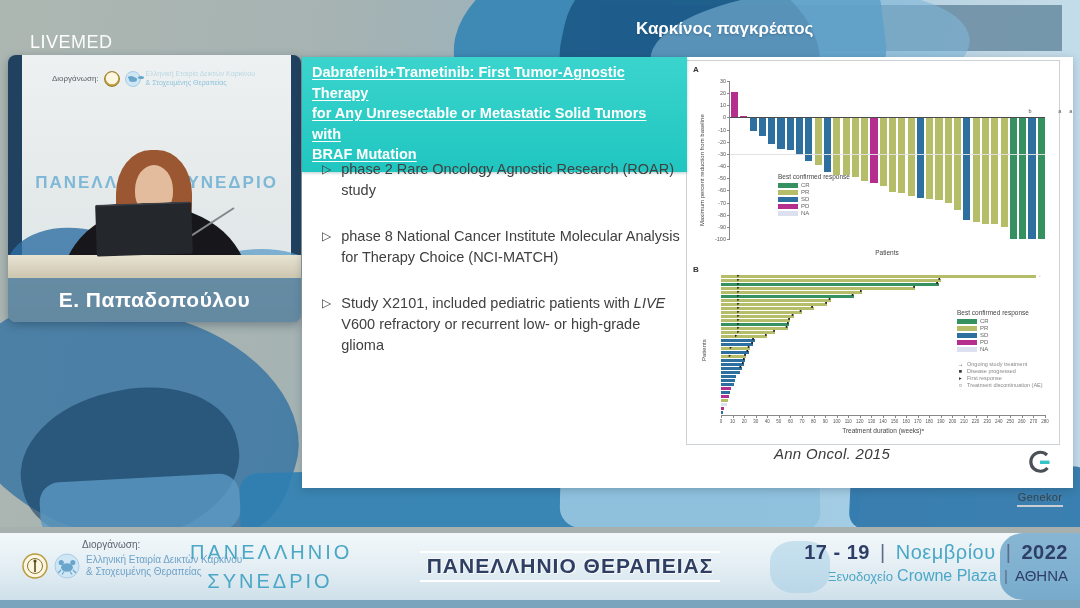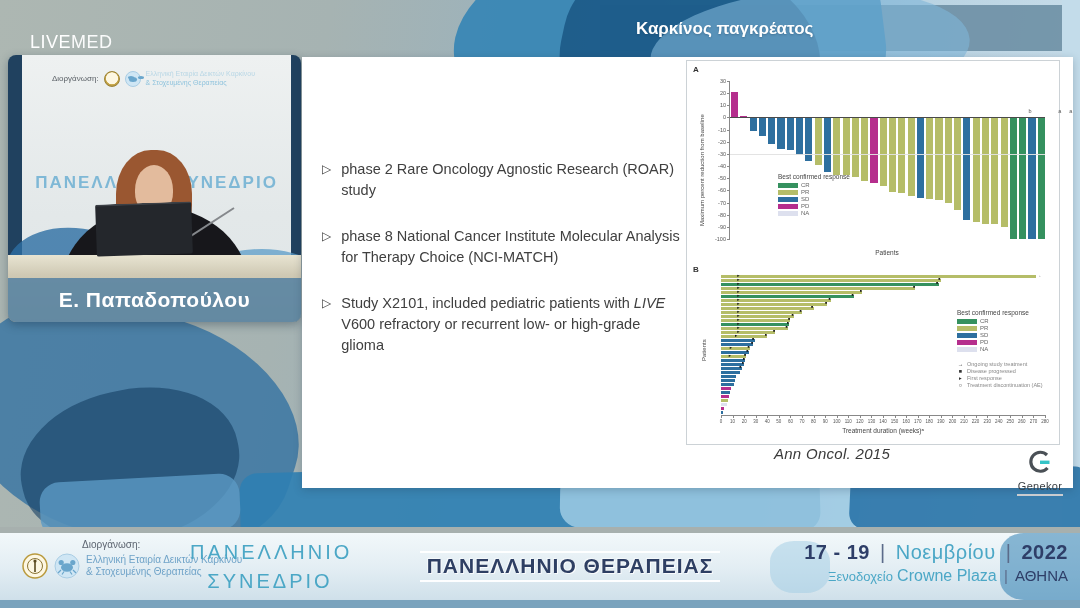--- a/index.html
+++ b/index.html
@@ -41,21 +41,21 @@
   .slide { position:absolute; left:302px; top:57px; width:771px; height:431px; background:#fff; box-shadow:0 2px 8px rgba(30,50,70,.25); }
   .slide-title { position:absolute; left:0; top:0; width:385px; min-height:68px; padding:5px 10px 7px 10px;
                  background:linear-gradient(180deg,#3ad4cd 0%,#21c6c0 100%); box-shadow:0 1px 3px rgba(0,90,90,.3); }
   .slide-title span { display:block; color:#fff; font-weight:700; font-size:14.5px; line-height:1.42; text-decoration:underline; text-underline-offset:2px; }
   .bullets { position:absolute; left:20px; top:102px; width:362px; }
   .bullet { display:flex; gap:10px; margin-bottom:25px; color:#404040; font-size:14.5px; line-height:1.45; }
   .bullet .marker { color:#3f3f3f; font-size:12px; line-height:1.7; flex:0 0 auto; }
   .gene-it { font-style:italic; }
   .citation { position:absolute; left:440px; top:388px; width:180px; text-align:center; font-style:italic; font-size:15px; color:#3a3a3a; letter-spacing:.3px; }
   .genekor { position:absolute; left:712px; top:392px; width:52px; text-align:center; }
-  .genekor .gname { font-size:11px; color:#3a3f44; letter-spacing:.3px; margin-top:1px; }
+  .genekor .gname { font-size:11px; color:#3a3f44; letter-spacing:.3px; margin-top:12px; }
   .genekor .gtag { width:46px; height:2px; background:#c9ccd0; margin:2px auto 0; }
 
   
   .charts-panel { position:absolute; left:384px; top:3px; width:374px; height:385px; background:#fff; border:1px solid #ccd2d6; }
   .panel-label { position:absolute; font-size:8px; font-weight:700; color:#333; }
   .plot { position:absolute; }
   .plotA { border-left:1px solid #888; }
   .yticklab { position:absolute; left:-26px; width:22px; text-align:right; font-size:5.5px; color:#555; }
   .ytickmark { position:absolute; left:-3px; width:3px; height:1px; background:#888; }
   .zero-line { position:absolute; left:0; right:0; height:1px; background:#4a4a4a; z-index:2; }
@@ -421,20 +421,25 @@
             </div>
             <div class="marker-row">
               <div class="marker-glyph">○</div>
               <div class="marker-lab">Treatment discontinuation (AE)</div>
             </div>
           </div>
         </div>
         <div class="axis-label-x" style="left: 34px; top: 366px; width: 324px;">Treatment duration (weeks)ᵃ</div>
         <div class="axis-label-y" style="left: 14px; top: 300px;">Patients</div>
       </div>
+    <div class="slide-title">
+      <span>Dabrafenib+Trametinib: First Tumor-Agnostic Therapy</span>
+      <span>for Any Unresectable or Metastatic Solid Tumors with</span>
+      <span>BRAF Mutation</span>
+    </div>
     <div class="bullets">
       <div class="bullet">
         <span class="marker">▷</span>
         <span>phase 2 Rare Oncology Agnostic Research (ROAR) study</span>
       </div>
       <div class="bullet">
         <span class="marker">▷</span>
         <span>phase 8 National Cancer Institute Molecular Analysis for Therapy Choice (NCI-MATCH)</span>
       </div>
       <div class="bullet">

